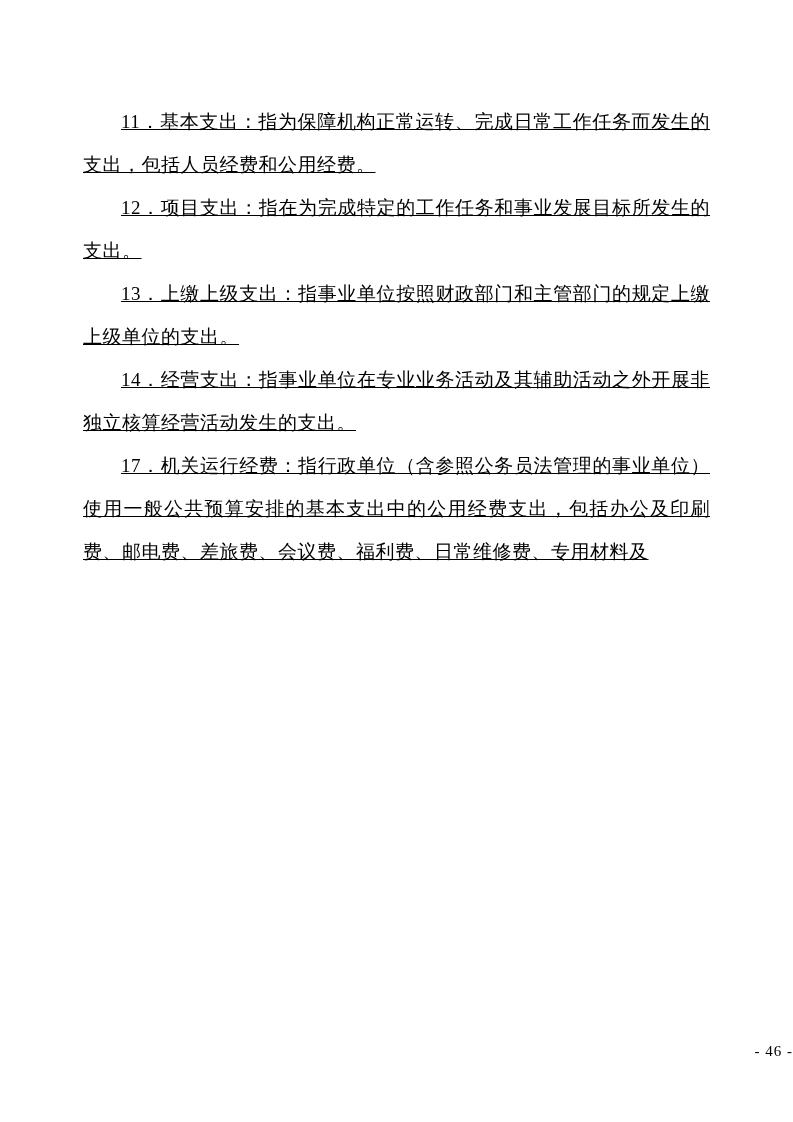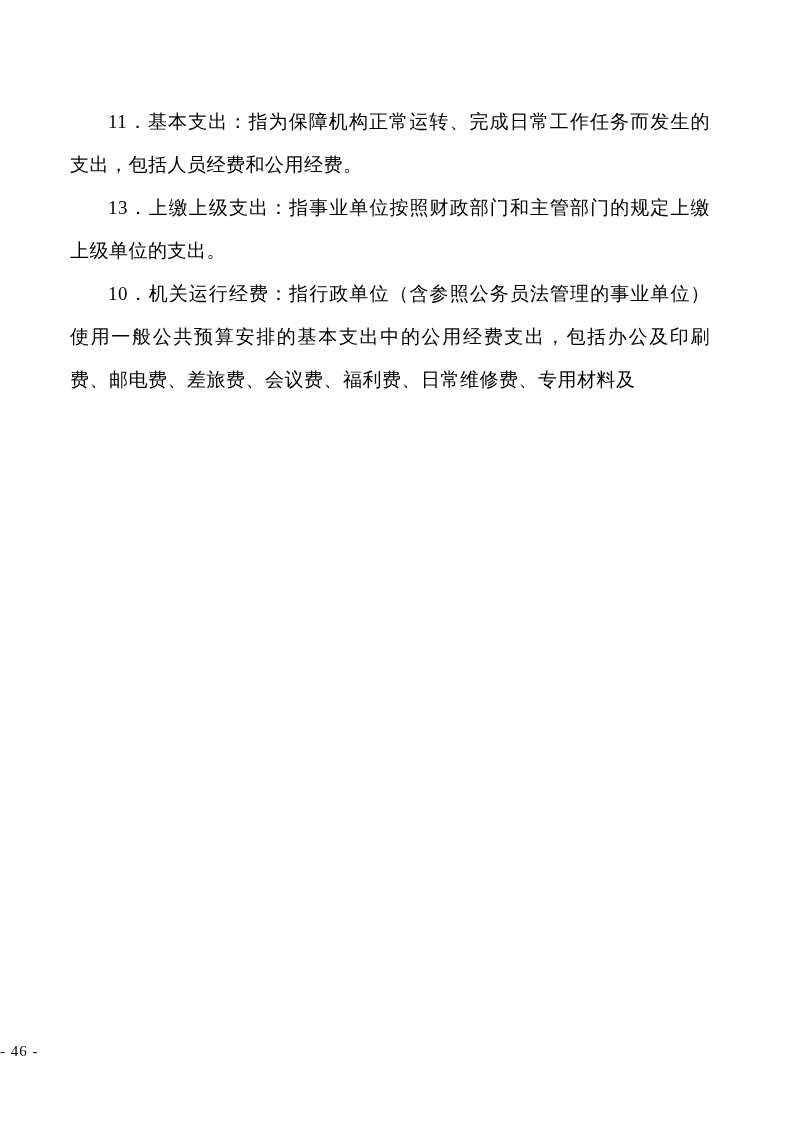--- a/index.html
+++ b/index.html
@@ -14,48 +14,51 @@
     width: 793px;
     height: 1122px;
     margin: 0 auto;
     background: #ffffff;
     overflow: hidden;
   }
 
   .doc-body {
     position: absolute;
     top: 100px;
-    left: 70px;
+    left: 83px;
     right: 83px;
     color: #000000;
+    text-decoration: underline;
   }
 
   .doc-body p {
     font-size: 19px;
     line-height: 43px;
     text-align: justify;
     text-indent: 2em;
     color: #000000;
     letter-spacing: 0.5px;
   }
 
   .page-number {
     position: absolute;
     bottom: 62px;
     left: 0;
     right: 0;
-    text-align: left;
+    text-align: right;
     font-size: 15px;
     color: #000000;
     letter-spacing: 1px;
   }
 </style>
 </head>
 <body>
 
 <div class="page">
   <div class="doc-body">
     <p>11．基本支出：指为保障机构正常运转、完成日常工作任务而发生的支出，包括人员经费和公用经费。</p>
+    <p>12．项目支出：指在为完成特定的工作任务和事业发展目标所发生的支出。</p>
     <p>13．上缴上级支出：指事业单位按照财政部门和主管部门的规定上缴上级单位的支出。</p>
-    <p>10．机关运行经费：指行政单位（含参照公务员法管理的事业单位）使用一般公共预算安排的基本支出中的公用经费支出，包括办公及印刷费、邮电费、差旅费、会议费、福利费、日常维修费、专用材料及</p>
+    <p>14．经营支出：指事业单位在专业业务活动及其辅助活动之外开展非独立核算经营活动发生的支出。</p>
+    <p>17．机关运行经费：指行政单位（含参照公务员法管理的事业单位）使用一般公共预算安排的基本支出中的公用经费支出，包括办公及印刷费、邮电费、差旅费、会议费、福利费、日常维修费、专用材料及</p>
   </div>
   <div class="page-number">- 46 -</div>
 </div>
 
 </body></html>

